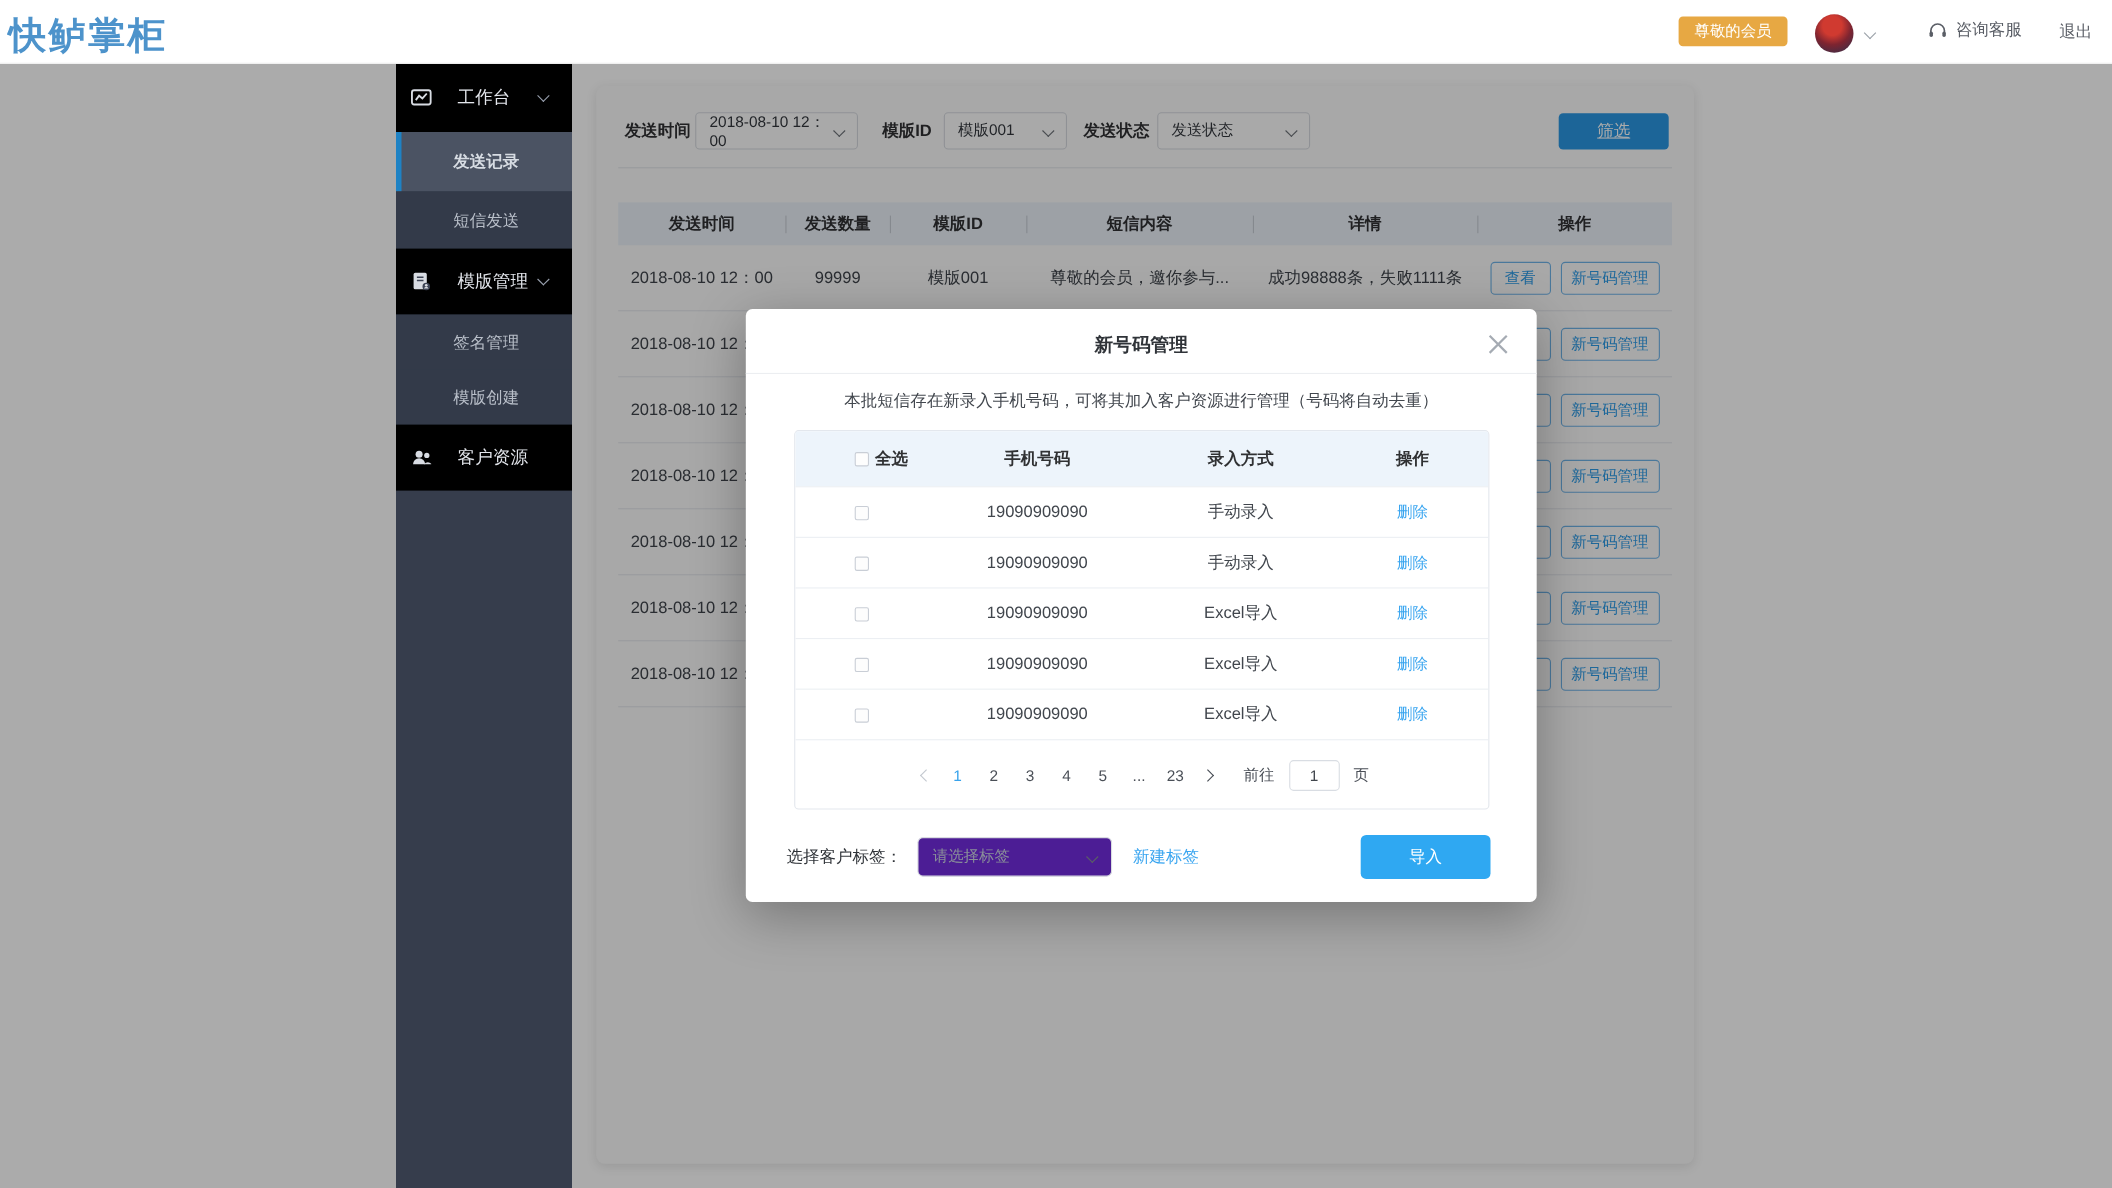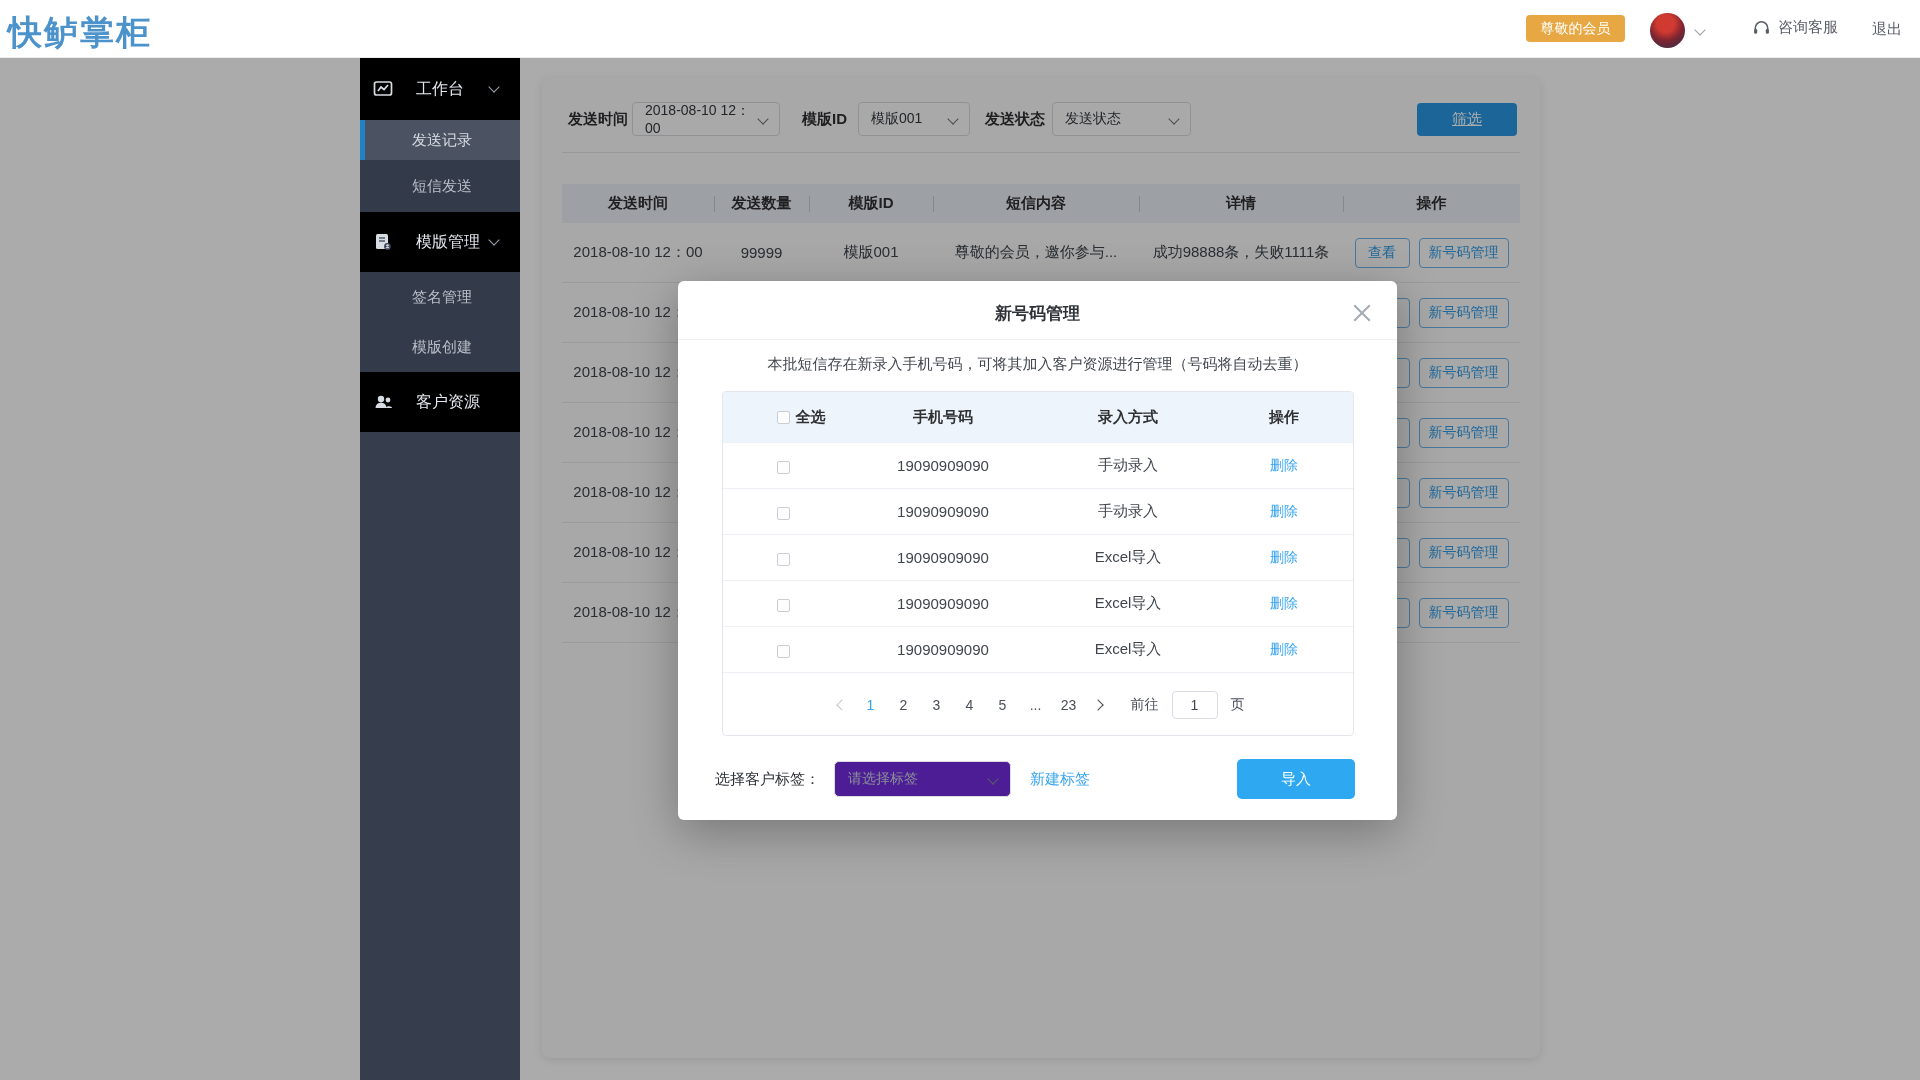--- a/index.html
+++ b/index.html
@@ -139,21 +139,21 @@
 
 <div class="sidebar">
   <div class="side-group" style="height:62px;">
     <svg class="gicon" width="20" height="20" viewBox="0 0 20 20">
       <rect x="1.5" y="3" width="17" height="13" rx="2" fill="none" stroke="#D8DCE3" stroke-width="1.7"></rect>
       <polyline points="5,12 8,8 11,10.5 15,6" fill="none" stroke="#D8DCE3" stroke-width="1.7"></polyline>
     </svg>
     <span class="glabel">工作台</span>
     <span class="gchev"></span>
   </div>
-  <div class="side-sub active" style="height:40px;">
+  <div class="side-sub active" style="height:54px;font-weight:bold;">
     <span>发送记录</span>
   </div>
   <div class="side-sub" style="height:52px;">
     <span>短信发送</span>
   </div>
   <div class="side-group" style="height:60px;">
     <svg class="gicon" width="20" height="20" viewBox="0 0 20 20">
       <rect x="3" y="2" width="12" height="15" rx="1.5" fill="#D8DCE3"></rect>
       <line x1="6" y1="6" x2="12" y2="6" stroke="#3C4355" stroke-width="1.3"></line>
       <line x1="6" y1="9" x2="12" y2="9" stroke="#3C4355" stroke-width="1.3"></line>

